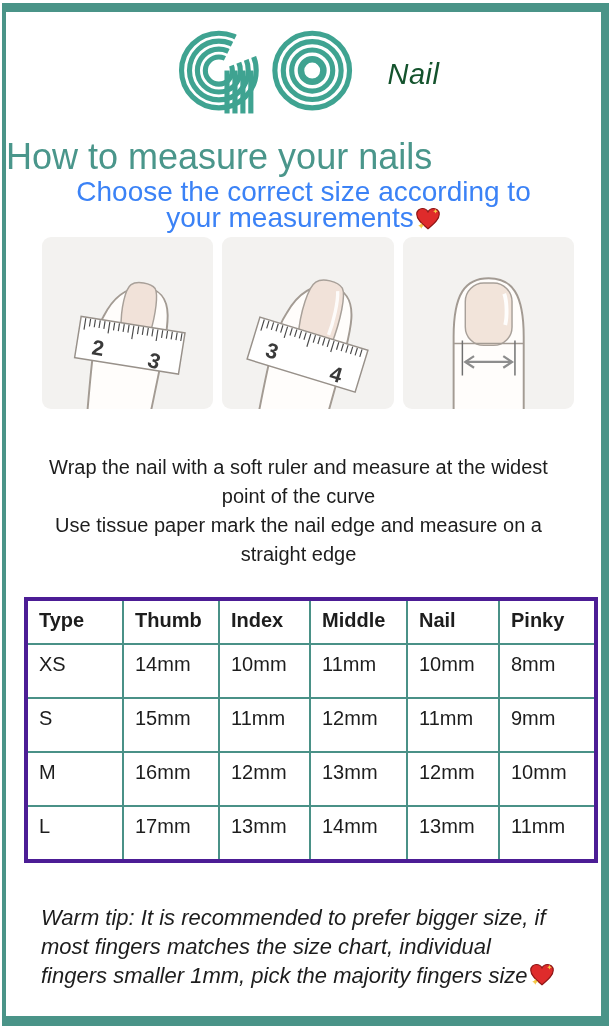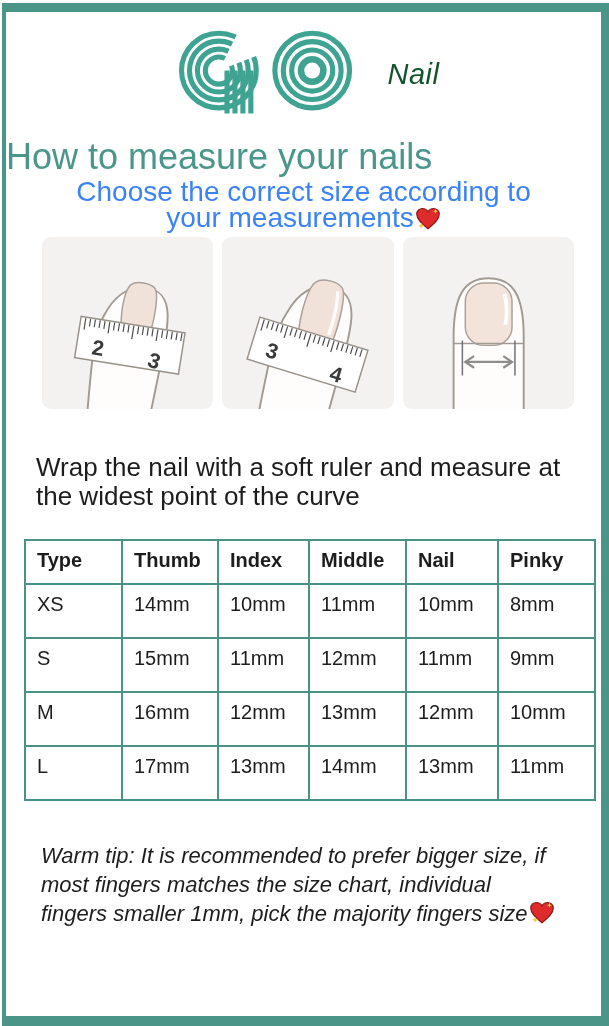--- a/index.html
+++ b/index.html
@@ -12,24 +12,24 @@
   .brand-logo{width:196px;height:98px;display:block;}
   .brand-name{font-size:29px;color:#14532d;letter-spacing:0.5px;padding-top:6px;font-style:italic;}
 
   .title{margin-top:17px;text-align:left;font-size:36px;line-height:40px;color:#4a968b;font-weight:400;}
   .subtitle{margin:2px auto 0;max-width:480px;text-align:center;font-size:28px;line-height:26px;color:#3b82f6;}
 
   .panels{display:flex;gap:9px;margin:6px 27px 0 36px;}
   .panel{flex:1;height:172px;border-radius:9px;background:#f3f2f0;overflow:hidden;}
   .panel svg{width:100%;height:100%;display:block;}
 
-  .instructions{margin:44px 40px 9px 30px;font-size:26px;line-height:29px;}
+  .instructions{margin:44px 40px 9px 30px;font-size:20px;line-height:29px;text-align:center;}
 
   .size-table{margin:28px 0 0 18px;width:570px;table-layout:fixed;border-collapse:collapse;
-              font-size:20px;border:1px solid #4c1d95;}
+              font-size:20px;border:4px solid #4c1d95;}
   .size-table th,.size-table td{border:2px solid #4a9187;text-align:left;vertical-align:top;
               padding:8px 4px 4px 11px;overflow:hidden;}
   .size-table th{font-weight:700;height:30px;}
   .size-table td{height:40px;}
 
   .warm-tip{margin:40px 42px 0 35px;font-size:22px;line-height:29px;font-style:italic;}
 
   .heart{width:26px;height:24px;vertical-align:-4px;display:inline-block;margin-left:1px;}
 </style>
 </head>
@@ -117,20 +117,21 @@
             <line x1="64" y1="126" x2="112" y2="126"></line>
             <path d="M73,120 L64,126 L73,132"></path>
             <path d="M103,120 L112,126 L103,132"></path>
           </g>
         </svg>
       </div>
     </div>
 
     <div class="instructions">
       <div>Wrap the nail with a soft ruler and measure at the widest point of the curve</div>
+      <div>Use tissue paper mark the nail edge and measure on a straight edge</div>
     </div>
 
     <table class="size-table">
       <colgroup>
           <col style="width:97px">
           <col style="width:96px">
           <col style="width:91px">
           <col style="width:97px">
           <col style="width:92px">
           <col style="width:97px">

